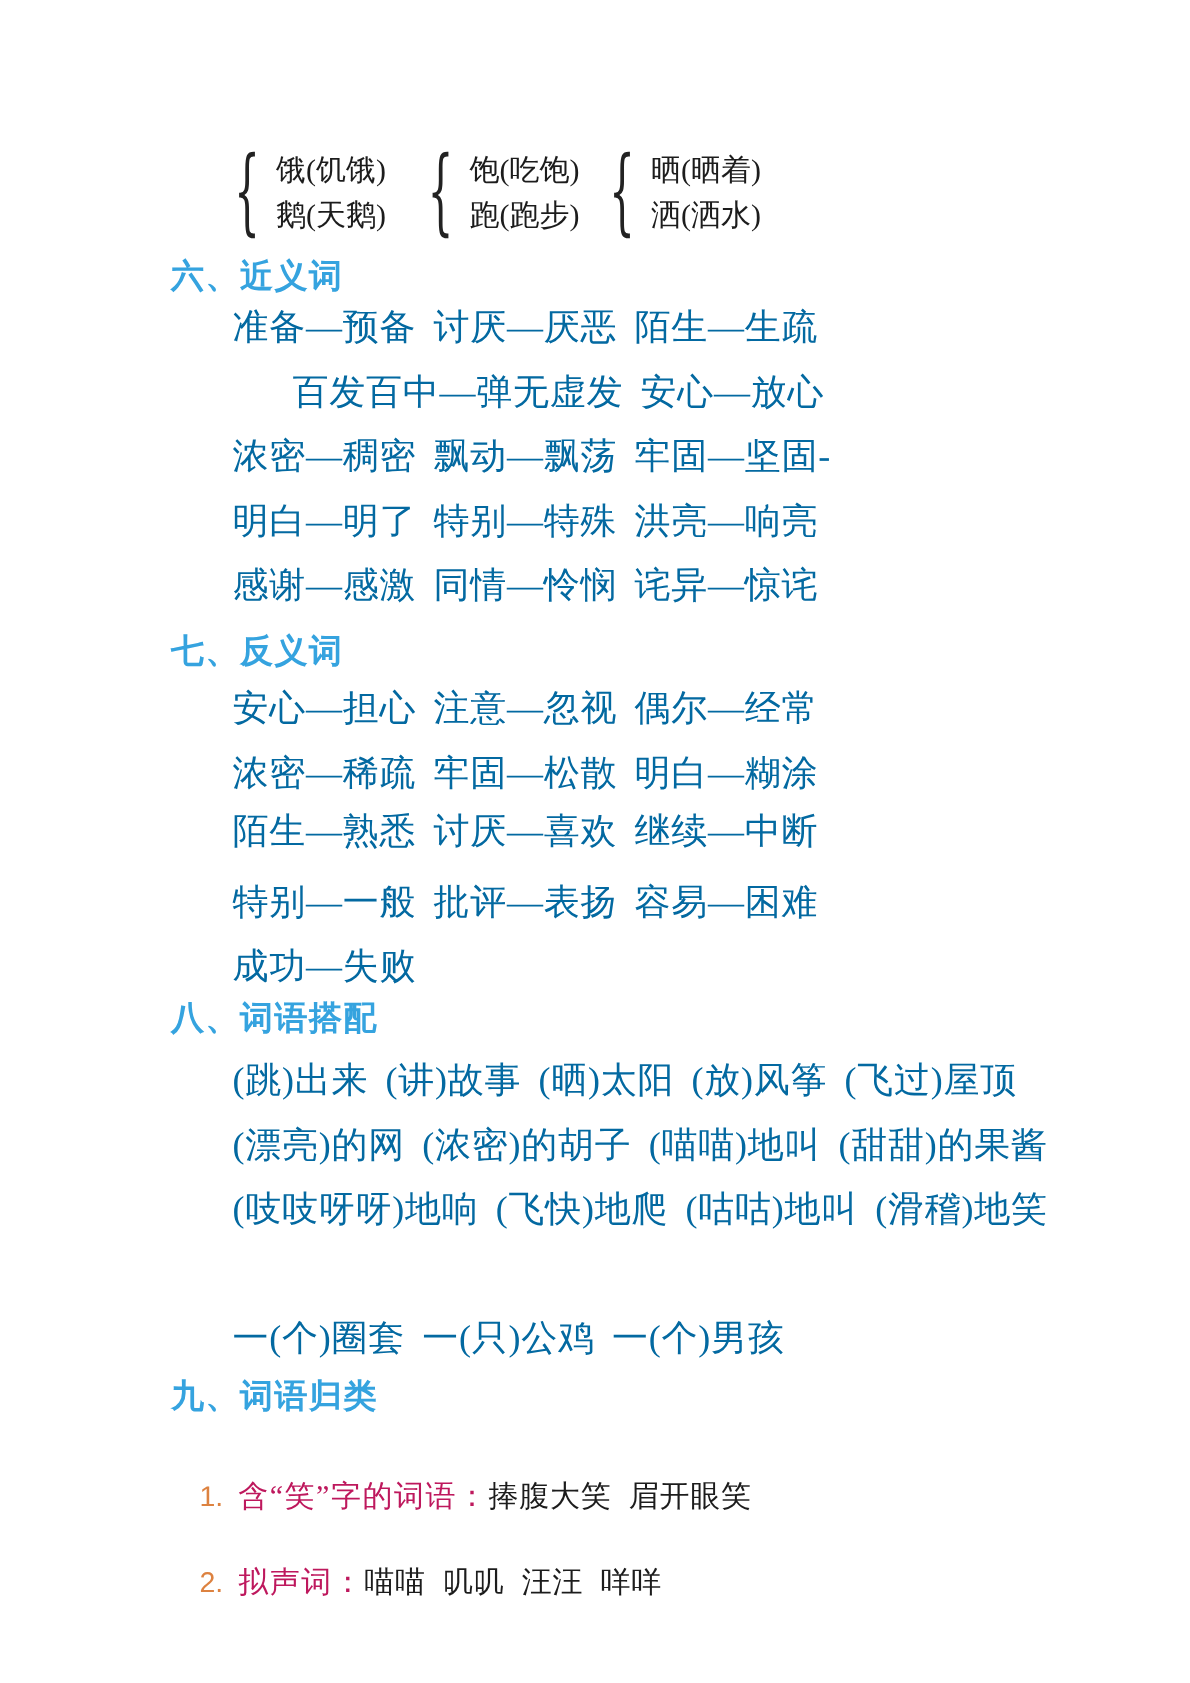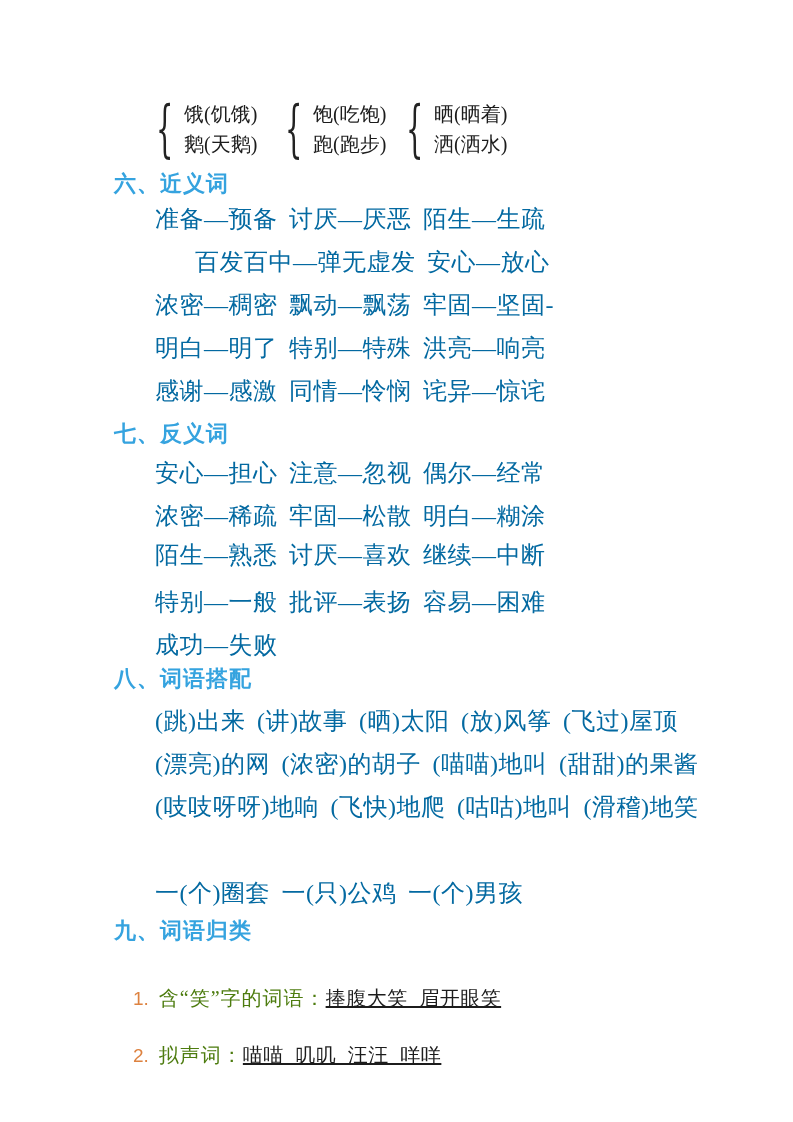--- a/index.html
+++ b/index.html
@@ -75,28 +75,27 @@
     line-height: 27px;
     white-space: pre;
   }
   .item-num {
     color: #dd8240;
     font-family: "Liberation Sans", "DejaVu Sans", sans-serif;
     font-size: 19px;
     margin-right: 10px;
   }
   .item-label {
-    color: #4d7c0f;
+    color: #be185d;
     letter-spacing: 1px;
   }
   .item-text {
     color: #1c1c1c;
     word-spacing: 6px;
     letter-spacing: 0.5px;
-    text-decoration: underline;
   }
 </style>
 </head>
 <body>
 
 <div class="page">
 
   <div class="brace-group" style="left:156px; top:98px;">
     <span class="brace">{</span>
     <span class="brace-col">

